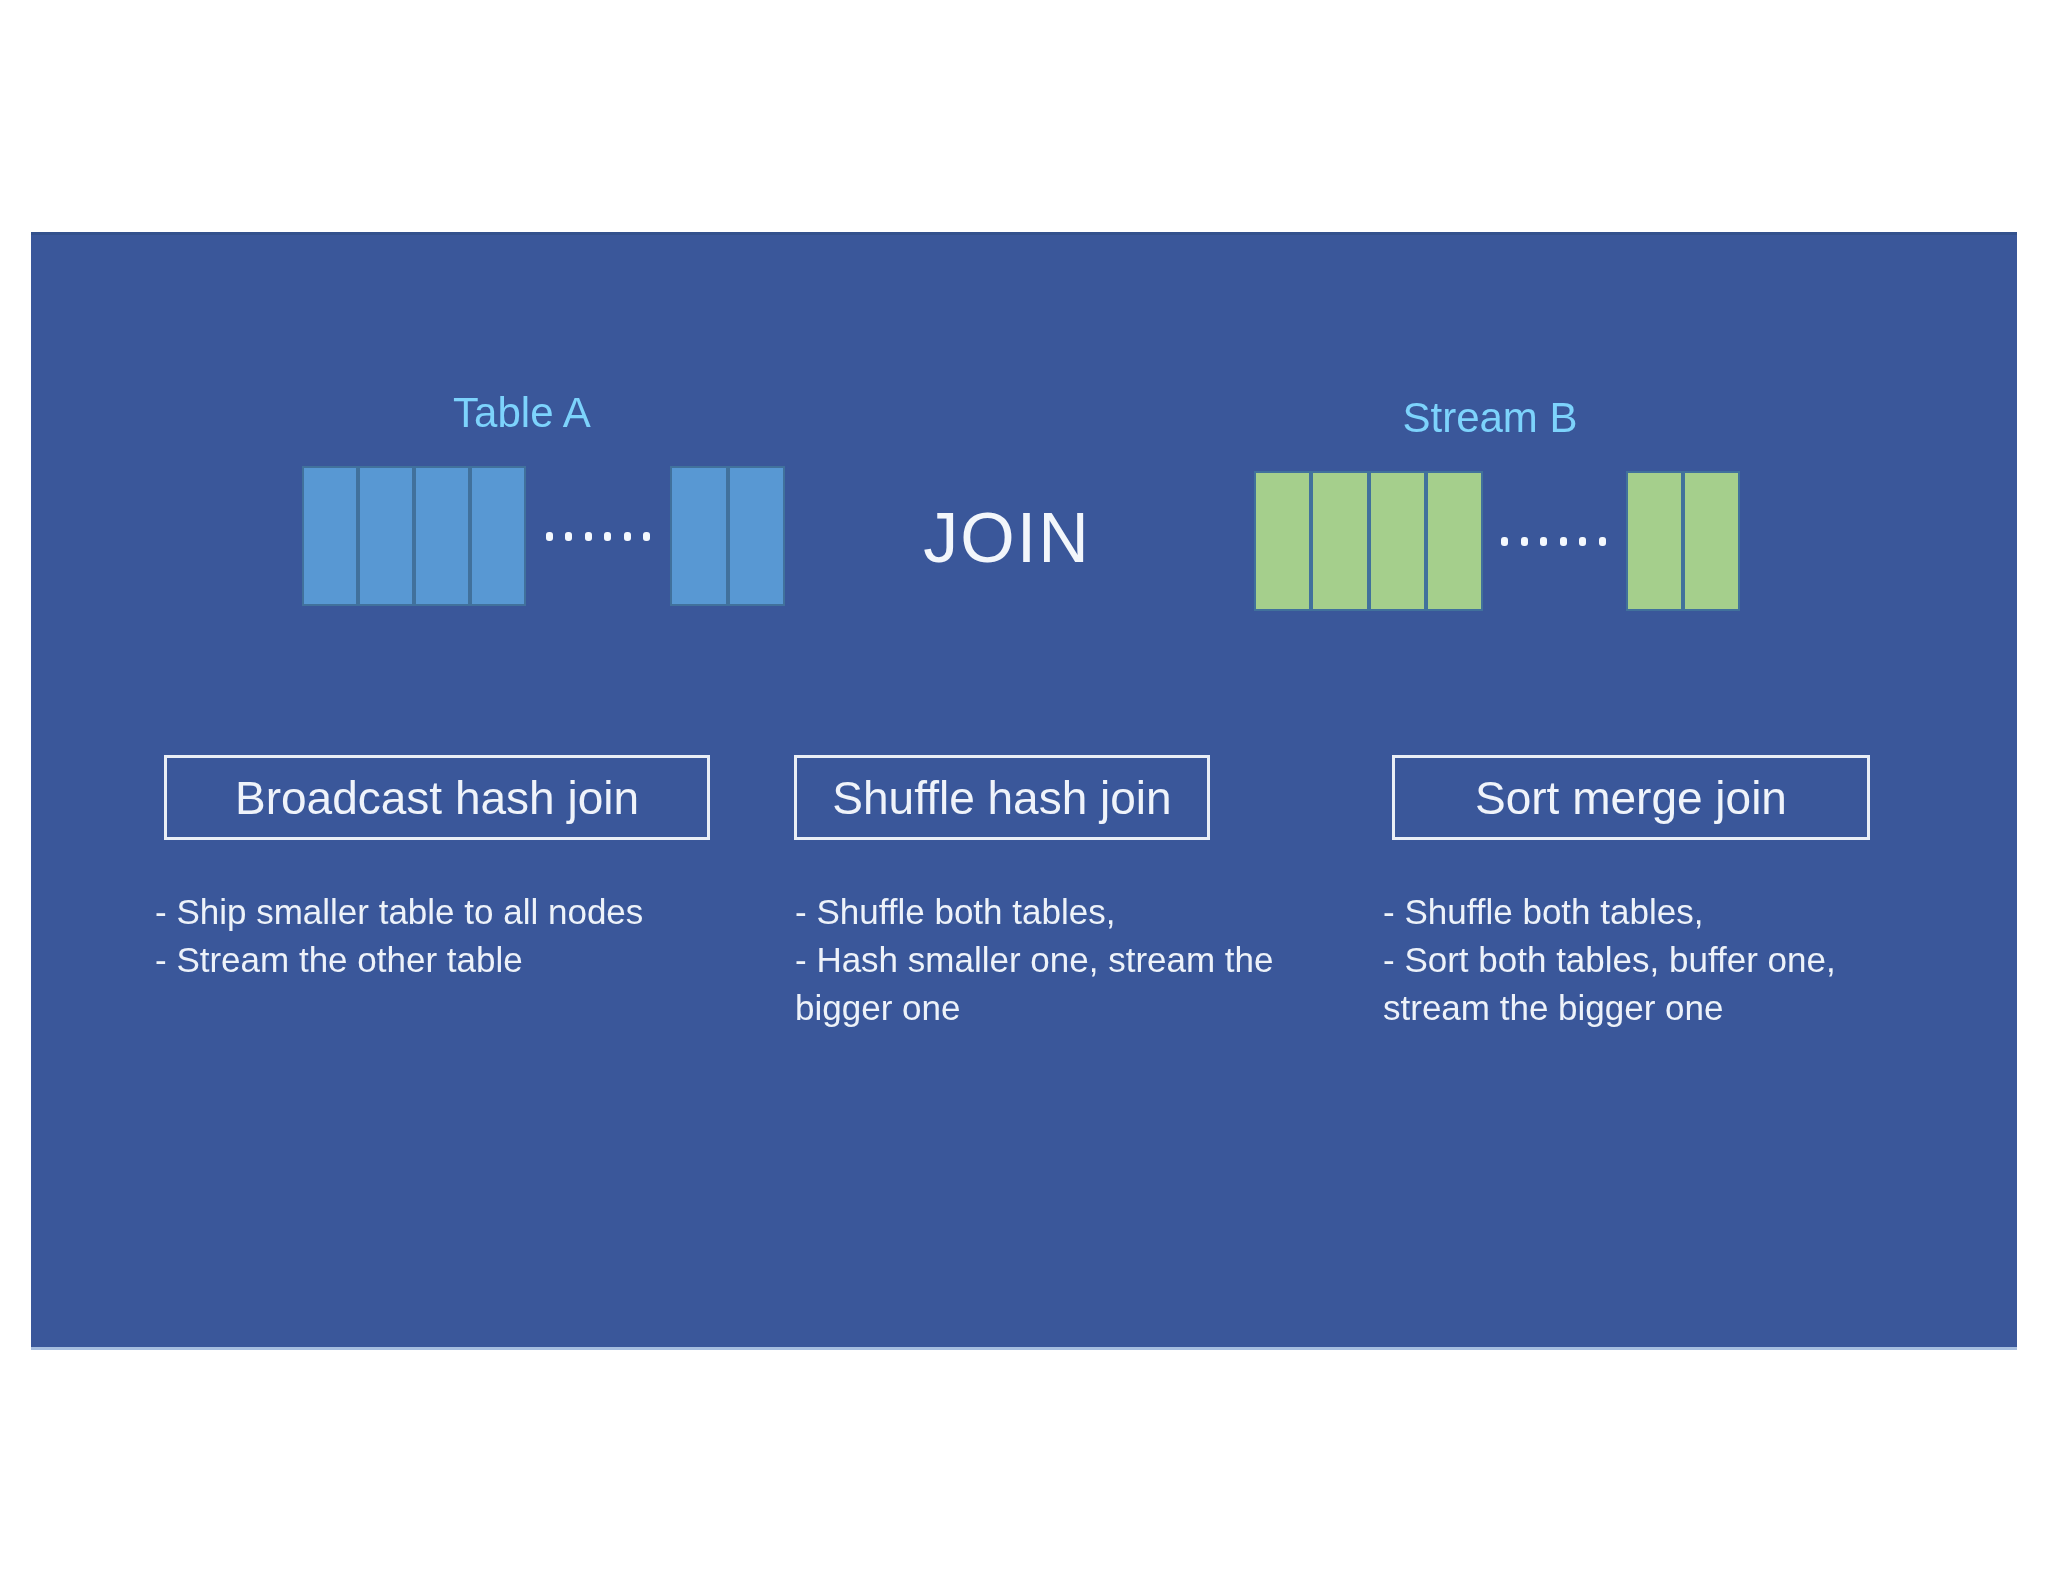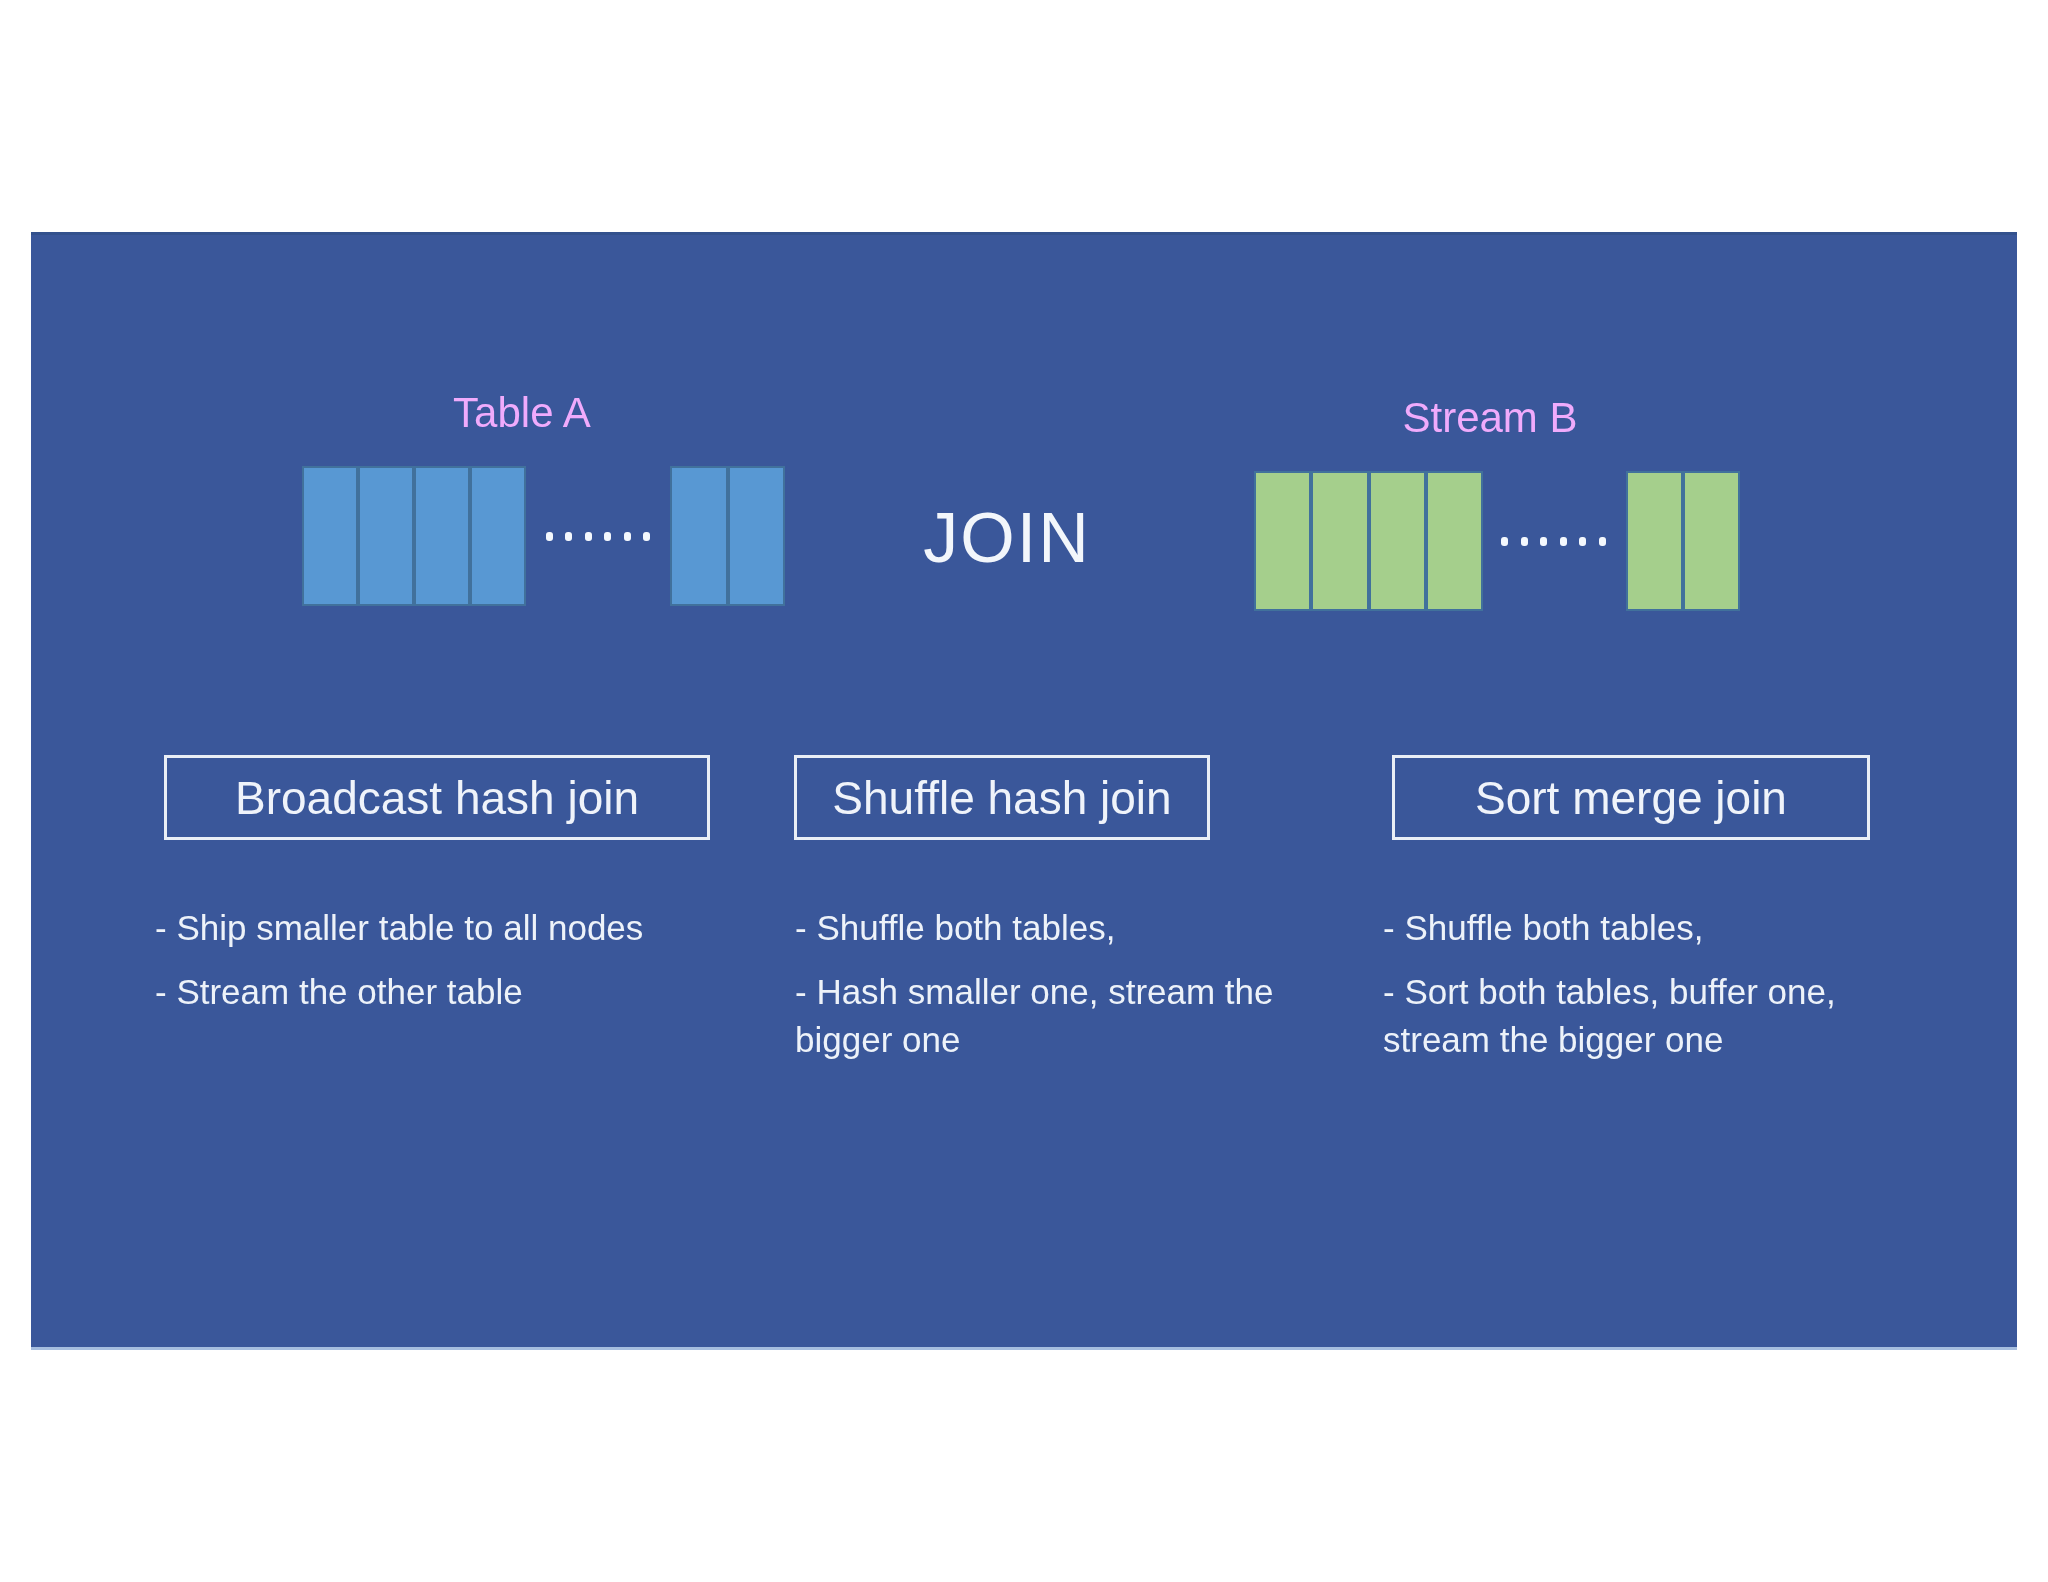--- a/index.html
+++ b/index.html
@@ -7,21 +7,21 @@
     position:relative;width:2048px;height:1582px;background:#ffffff;overflow:hidden;
     font-family:"Liberation Sans", sans-serif;
   }
   .panel{
     position:absolute;left:31px;top:232px;width:1986px;height:1118px;
     border-top:3px solid #33518d;border-bottom:3px solid #a6bedf;
     box-sizing:border-box;
   }
   .table-label{
     position:absolute;transform:translateX(-50%);
-    font-size:42px;line-height:46px;color:#f0abfc;white-space:nowrap;
+    font-size:42px;line-height:46px;color:#7dd3fc;white-space:nowrap;
   }
   .join-label{
     position:absolute;transform:translateX(-50%);
     font-size:70px;line-height:70px;color:#f2f6fb;letter-spacing:2px;white-space:nowrap;
   }
   .strip{position:absolute;display:flex;align-items:stretch;}
   .cellgroup{display:flex;height:100%;}
   .cell{flex:1 1 0;border:2px solid #41719C;box-sizing:border-box;}
   .dots{display:flex;align-items:center;justify-content:space-between;align-self:center;height:100%;}
   .dot{width:7px;height:9px;border-radius:3px;background:#f4f8fd;}
@@ -29,21 +29,21 @@
     position:absolute;top:520px;height:85px;box-sizing:border-box;
     border:3px solid #e9eef6;display:flex;align-items:center;justify-content:center;
   }
   .strategy-title{
     font-size:46px;color:#eff3fa;white-space:nowrap;
   }
   .bullets{
     position:absolute;top:653px;
     font-size:35px;line-height:48px;color:#edf2f9;
   }
-  .bullet{white-space:normal;margin-top:16px;}
+  .bullet{white-space:normal;}
 </style>
 </head>
 <body>
 
 <div class="page">
   <div class="panel" style="background: rgb(58, 87, 154);">
 
     <div class="table-label" style="left:491px;top:155px;">Table A</div>
 
     <div class="strip" style="left:271px;top:231px;height:140px;">

